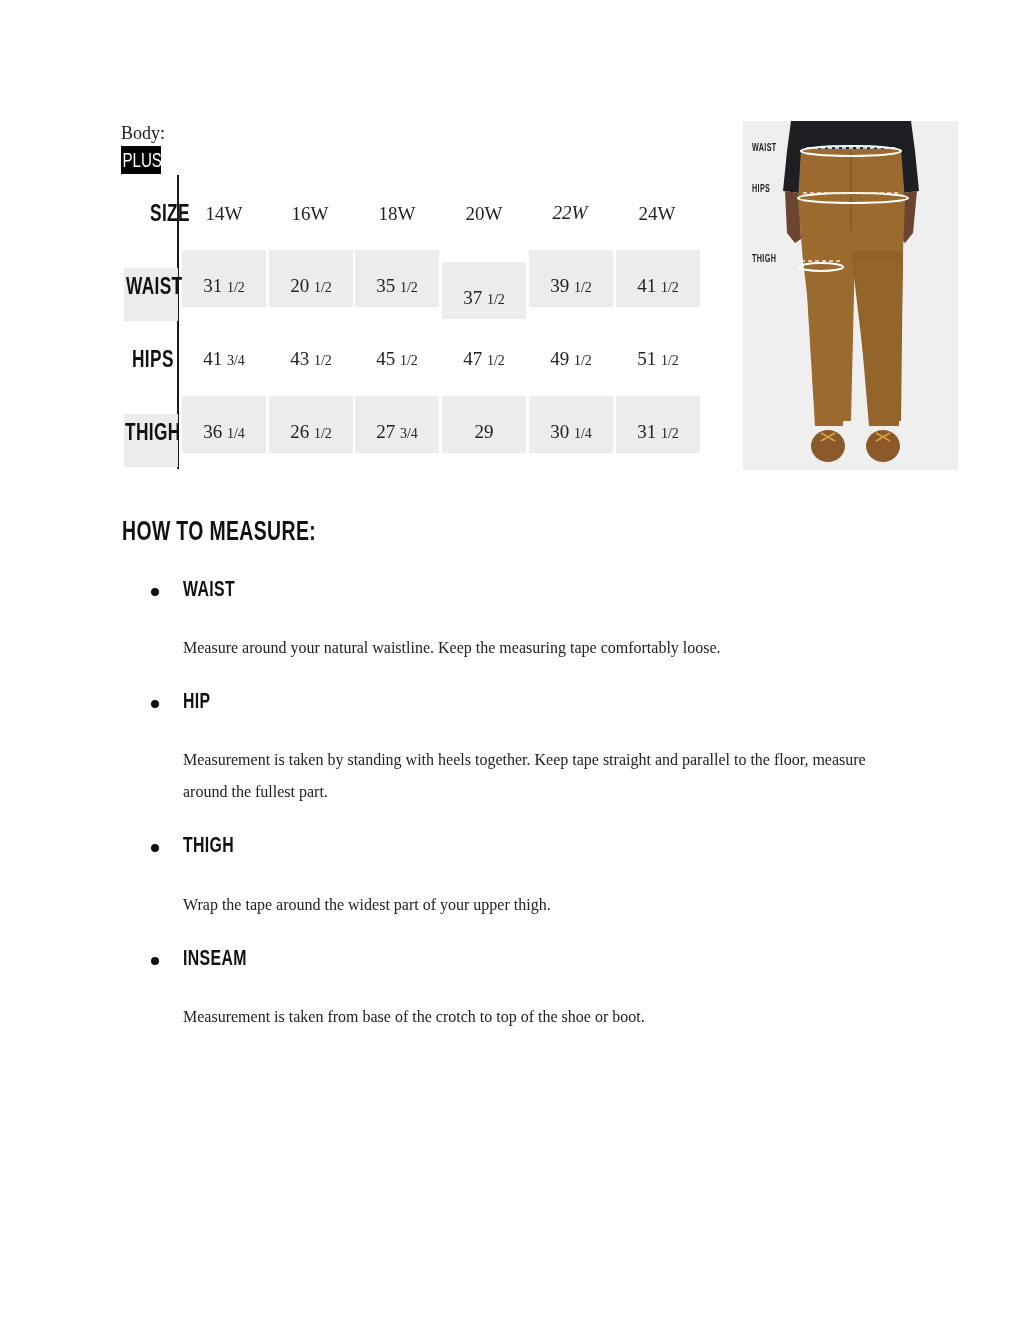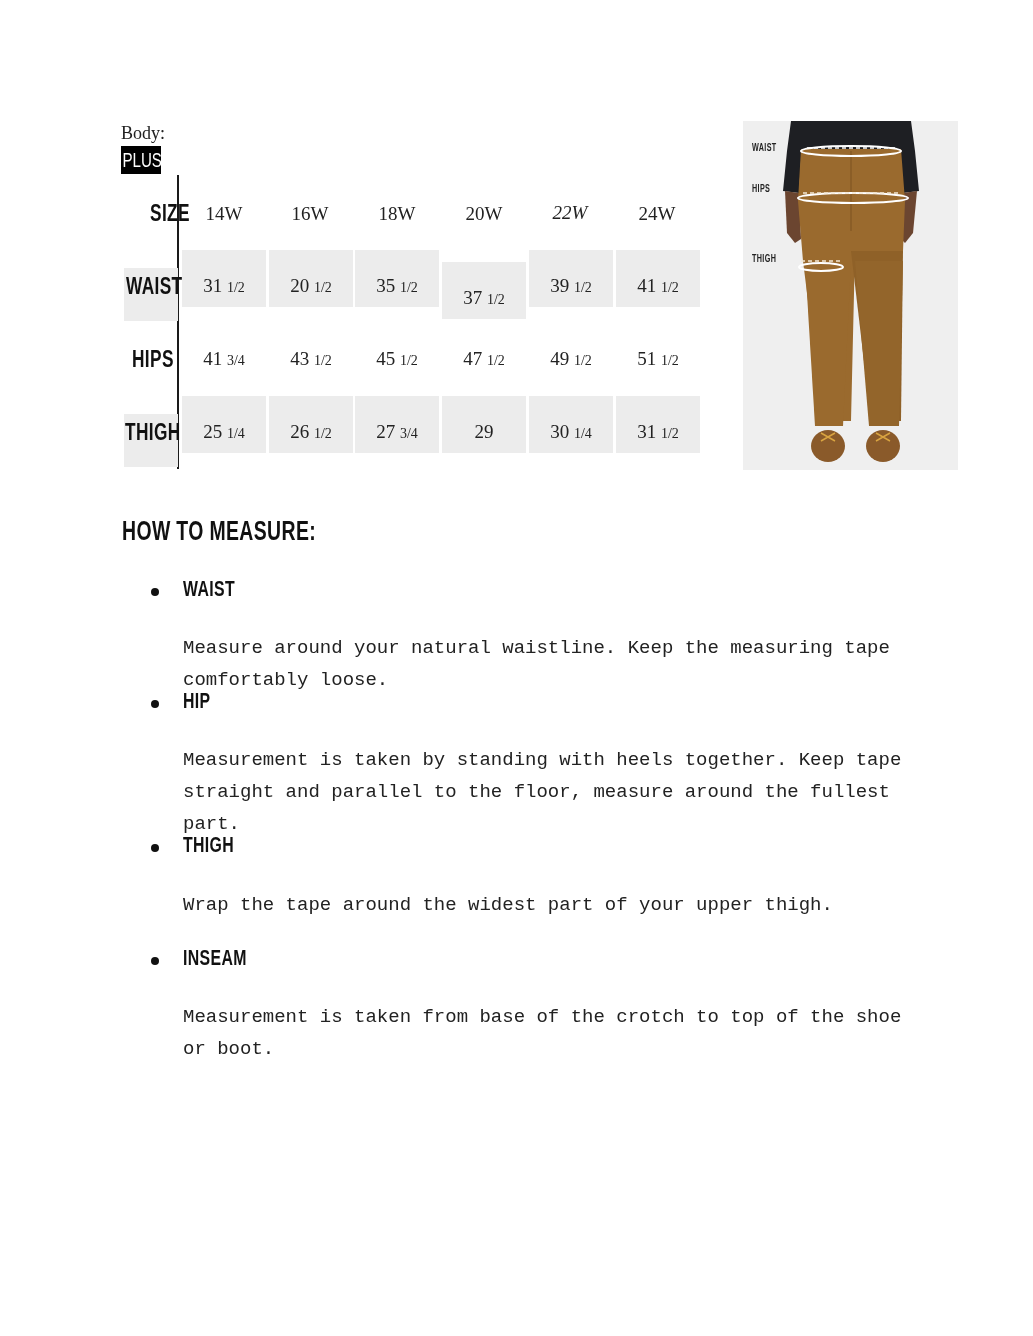--- a/index.html
+++ b/index.html
@@ -22,21 +22,21 @@
     .hdr-cell { position: absolute; width: 84px; height: 72px; text-align: center; font-size: 19px; line-height: 74px; color: #222; }
 
     .photo { left: 743px; top: 121px; width: 215px; height: 349px; background: #eeeeee; overflow: hidden; }
 
     .section-title { left: 122px; top: 515px; font-size: 26px; height: 32px; line-height: 32px; }
     .section-title .condensed { font-size: 27px; }
 
     .bullet { position: absolute; left: 151px; width: 8px; height: 8px; border-radius: 50%; background: #111; }
     .item-title { position: absolute; left: 183px; font-size: 22px; height: 28px; line-height: 28px; }
     .item-title .condensed { font-size: 22px; }
-    .item-desc { position: absolute; left: 183px; width: 730px; font-size: 19px; line-height: 32px; color: #222; font-family: Liberation Mono, monospace; }
+    .item-desc { position: absolute; left: 183px; width: 730px; font-size: 16px; line-height: 32px; color: #222; font-family: Liberation Serif, serif; }
   </style>
 </head>
 <body>
 
 <div class="abs body-label">Body:</div>
 <div class="abs plus-badge"><span>PLUS</span></div>
 
 <div>
   <div class="abs vline"></div>
 
@@ -59,21 +59,21 @@
   <div class="cell shaded" style="left:529px; top:250px;"><span>39</span> <span class="frac">1/2</span></div>
   <div class="cell shaded" style="left:616px; top:250px;"><span>41</span> <span class="frac">1/2</span></div>
 
   <div class="cell" style="left:182px; top:323px;"><span>41</span> <span class="frac">3/4</span></div>
   <div class="cell" style="left:269px; top:323px;"><span>43</span> <span class="frac">1/2</span></div>
   <div class="cell" style="left:355px; top:323px;"><span>45</span> <span class="frac">1/2</span></div>
   <div class="cell" style="left:442px; top:323px;"><span>47</span> <span class="frac">1/2</span></div>
   <div class="cell" style="left:529px; top:323px;"><span>49</span> <span class="frac">1/2</span></div>
   <div class="cell" style="left:616px; top:323px;"><span>51</span> <span class="frac">1/2</span></div>
 
-  <div class="cell shaded" style="left:182px; top:396px;"><span>25</span> <span class="frac">1/4</span></div>
+  <div class="cell shaded" style="left:182px; top:396px;"><span>36</span> <span class="frac">1/4</span></div>
   <div class="cell shaded" style="left:269px; top:396px;"><span>26</span> <span class="frac">1/2</span></div>
   <div class="cell shaded" style="left:355px; top:396px;"><span>27</span> <span class="frac">3/4</span></div>
   <div class="cell shaded" style="left:442px; top:396px;"><span>29</span><span class="frac"></span></div>
   <div class="cell shaded" style="left:529px; top:396px;"><span>30</span> <span class="frac">1/4</span></div>
   <div class="cell shaded" style="left:616px; top:396px;"><span>31</span> <span class="frac">1/2</span></div>
 </div>
 
 <div class="abs photo">
   <svg width="215" height="349" viewBox="0 0 215 349">
     <rect x="0" y="0" width="215" height="349" fill="#efefef"></rect>

